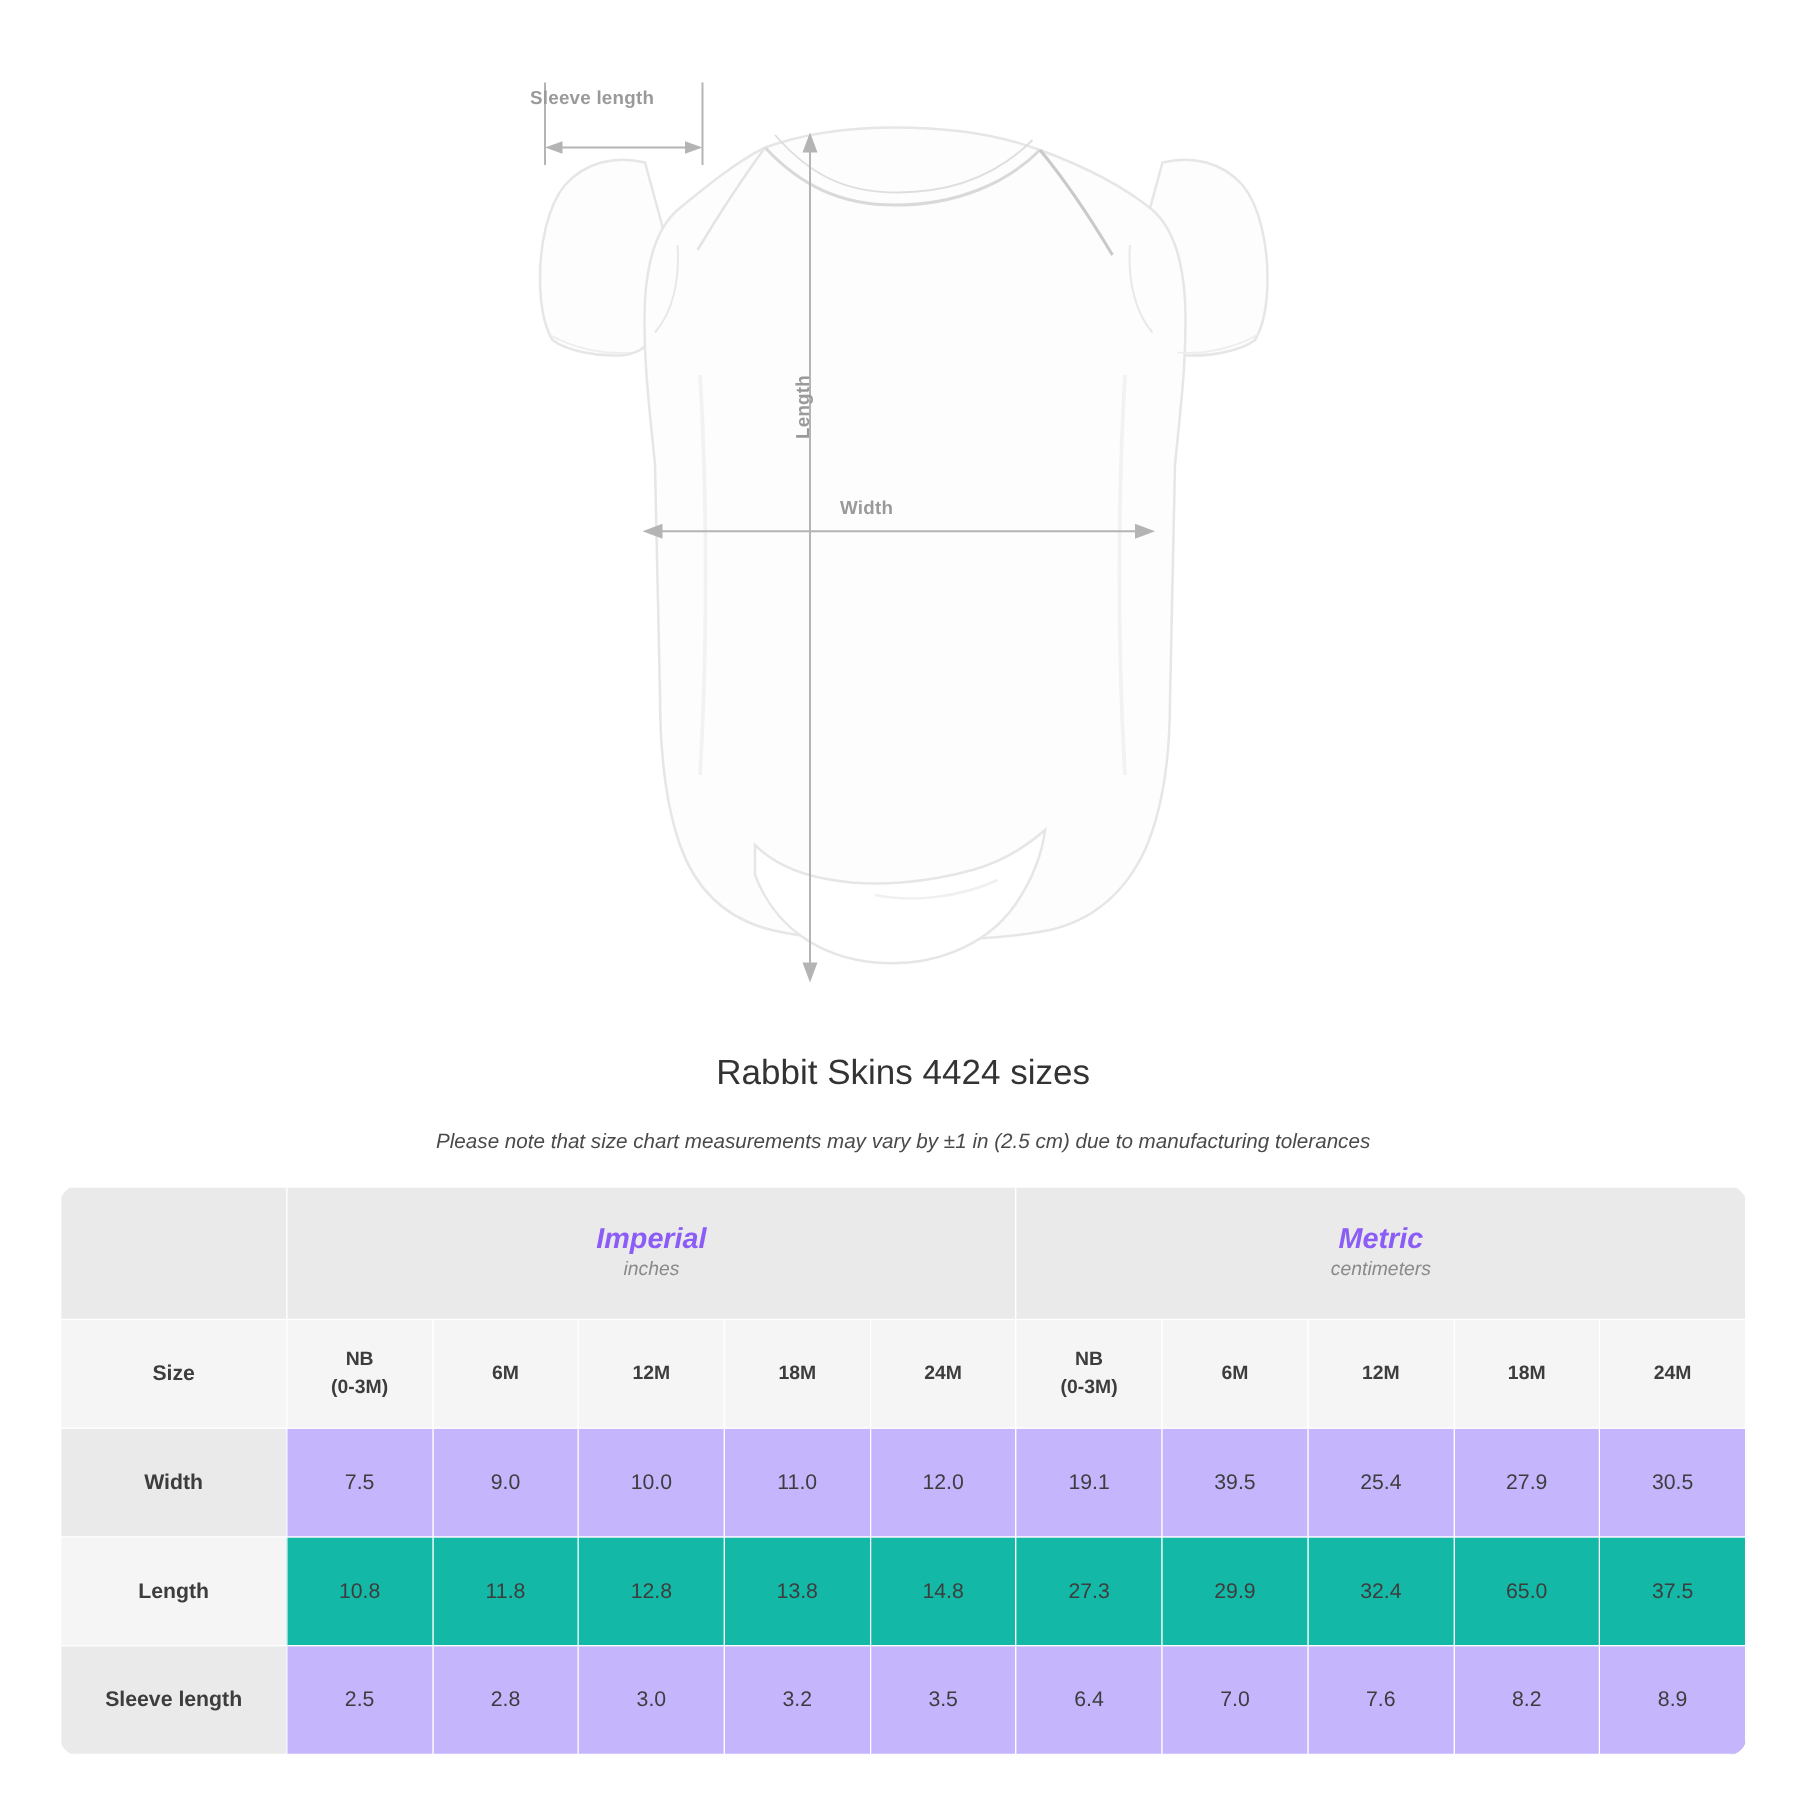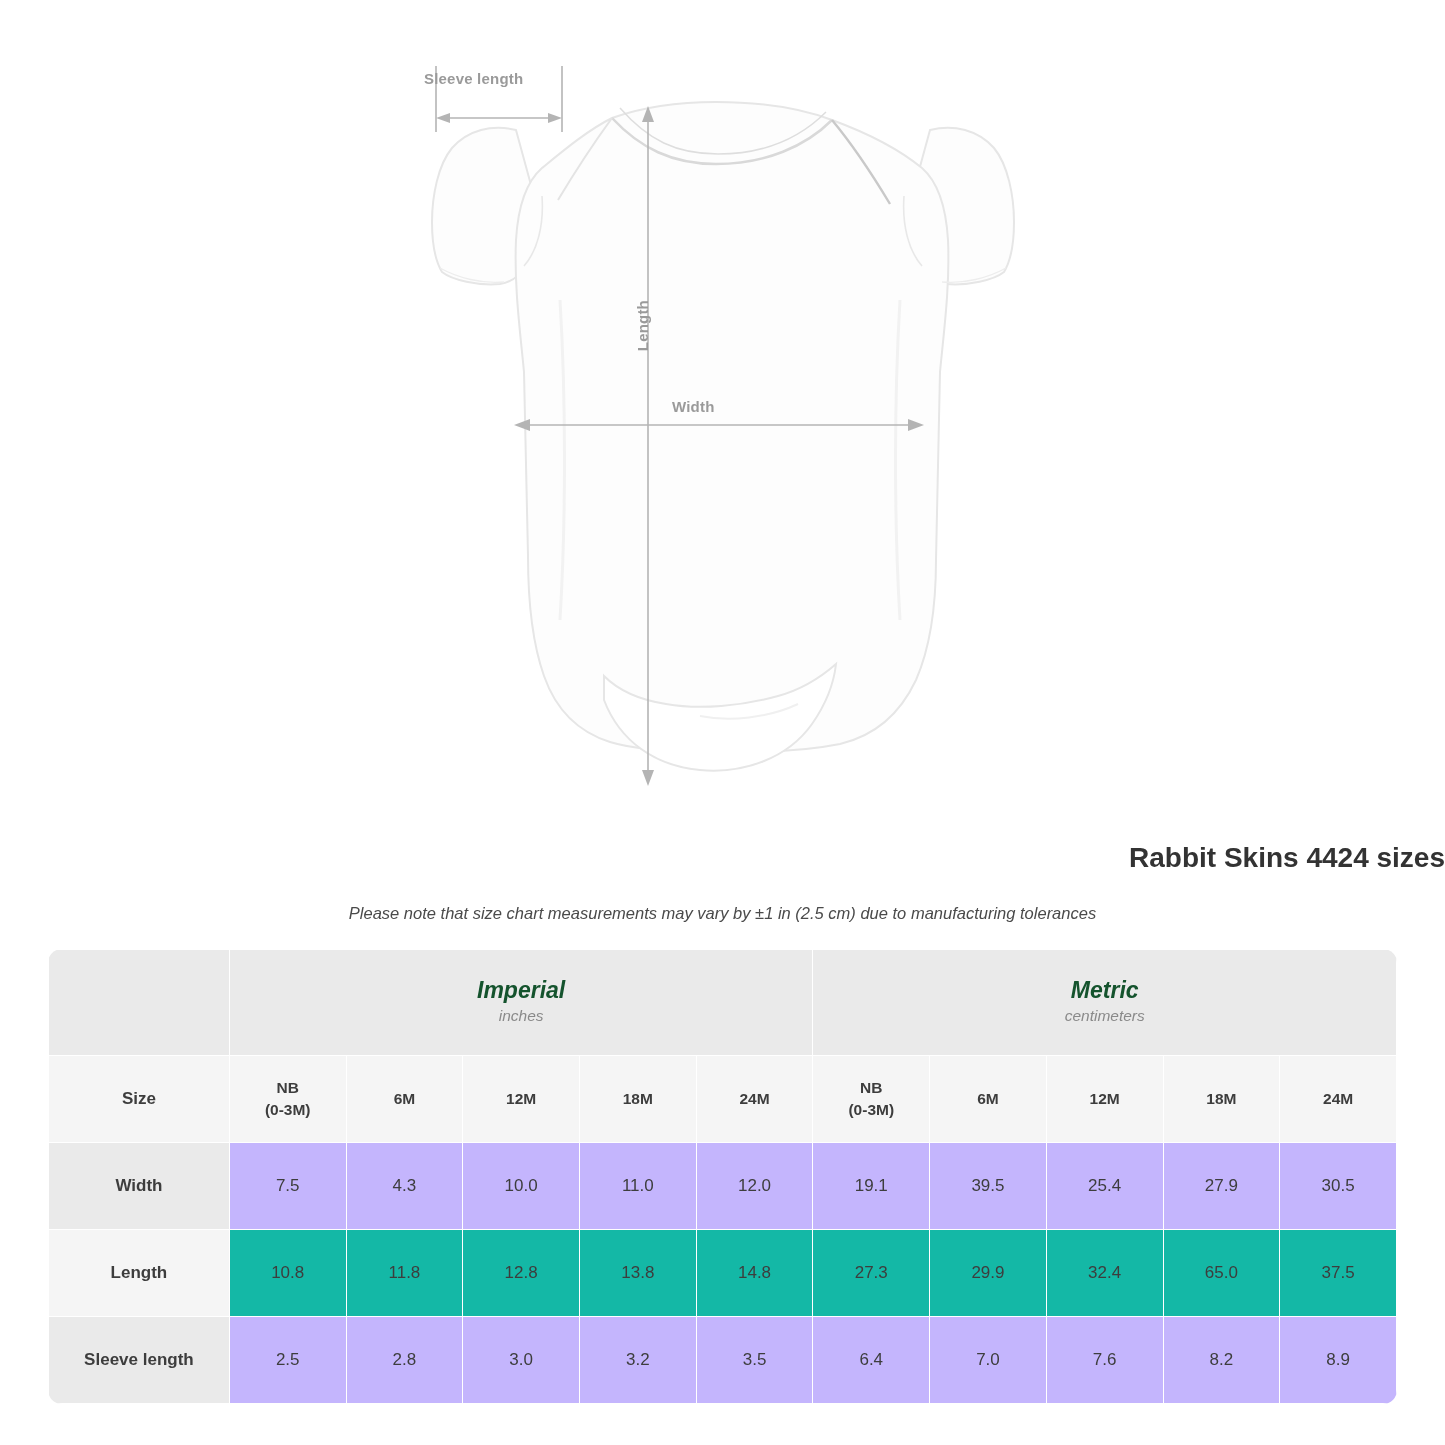--- a/index.html
+++ b/index.html
@@ -47,24 +47,23 @@
     transform: rotate(180deg);
   }
 
   
   .title-block {
     text-align: center;
     margin-top: 22px;
   }
   .chart-title {
     font-size: 28px;
-    font-weight: bold;
+    font-weight: normal;
     color: #333333;
     margin: 0 0 30px 0;
-    text-align: right;
   }
   .chart-note {
     font-size: 16.5px;
     font-style: italic;
     color: #4a4a4a;
     margin: 16px;
   }
 
   
   .table-wrap {
@@ -84,21 +83,21 @@
   }
   .unit-row td {
     background: #eaeaea;
     height: 103px;
     border: none;
   }
   .unit-name {
     font-size: 23px;
     font-style: italic;
     font-weight: bold;
-    color: #14532d;
+    color: #8b5cf6;
     line-height: 1.25;
   }
   .unit-sub {
     font-size: 15.5px;
     font-style: italic;
     color: #8a8a8a;
     line-height: 1.6;
   }
   .hdr-row td {
     background: #f5f5f5;
@@ -252,21 +251,21 @@
           <td><span>NB<br>(0-3M)</span></td>
           <td>6M</td>
           <td>12M</td>
           <td>18M</td>
           <td>24M</td>
         </tr>
 
         <tr class="data-row alt">
           <td class="rowhead">Width</td>
           <td>7.5</td>
-          <td>4.3</td>
+          <td>9.0</td>
           <td>10.0</td>
           <td>11.0</td>
           <td>12.0</td>
           <td>19.1</td>
           <td>39.5</td>
           <td>25.4</td>
           <td>27.9</td>
           <td>30.5</td>
         </tr>
 

